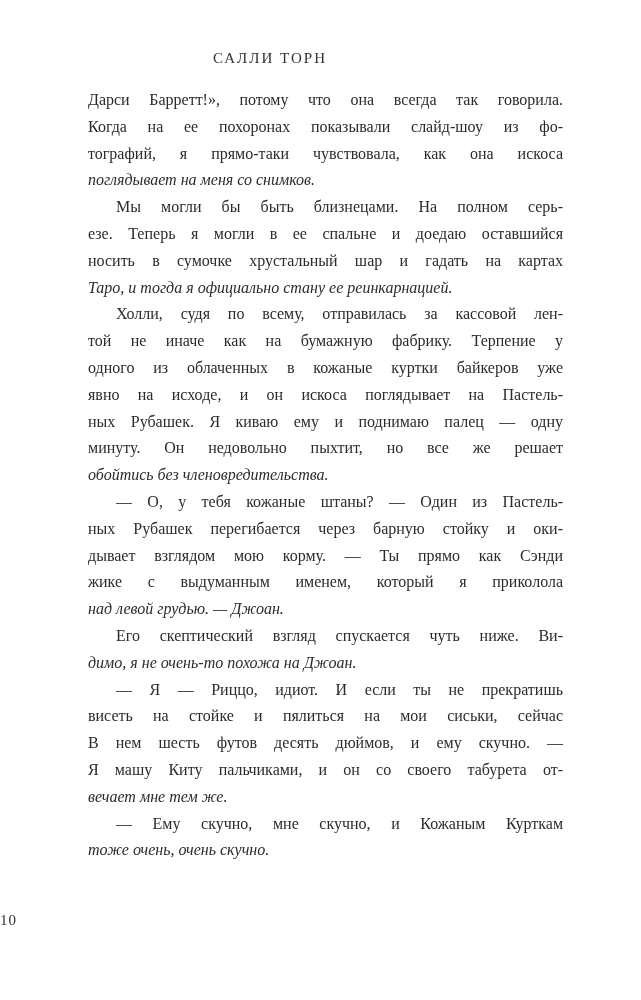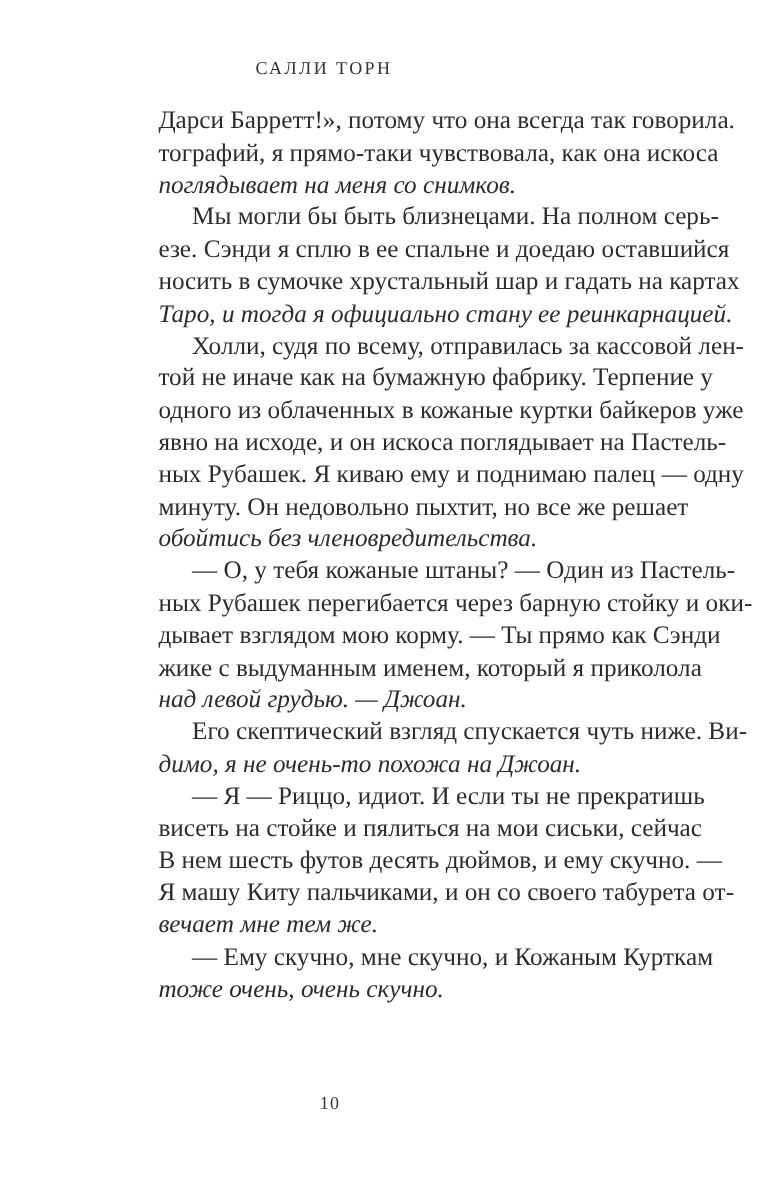--- a/index.html
+++ b/index.html
@@ -8,41 +8,42 @@
     font-family: "Liberation Serif", "DejaVu Serif", serif; color: #2b2b2b;
   }
   .running-head {
     position: absolute; top: 50px; left: 0; width: 540px; text-align: center;
     font-size: 15px; letter-spacing: 2px; color: #333;
   }
   .text-block {
     position: absolute; top: 87px; left: 88px; width: 475px;
   }
   .line {
-    display: block; height: 26.8px; line-height: 26.8px; font-size: 21px;
-    white-space: nowrap; text-align: justify; text-align-last: justify; margin-left: 44px;
+    display: block; height: 26.8px; line-height: 26.8px; font-size: 16px;
+    white-space: nowrap; text-align: justify; text-align-last: justify;
   }
   .line.last { text-align-last: left; font-style: italic; }
   .line.indent { padding-left: 28px; }
   .page-number {
-    position: absolute; top: 912px; left: 0; width: 550px; text-align: center;
+    position: absolute; top: 912px; left: 0; width: 550px; 
     font-size: 15px; color: #333; letter-spacing: 1px;
   }
 </style>
 </head>
 <body>
 
 <div class="running-head">САЛЛИ ТОРН</div>
 
 <div class="text-block" id="text-block">
     <span class="line">Дарси Барретт!», потому что она всегда так говорила.</span>
+    <span class="line">Когда на ее похоронах показывали слайд-шоу из фо-</span>
     <span class="line">тографий, я прямо-таки чувствовала, как она искоса</span>
     <span class="line last">поглядывает на меня со снимков.</span>
     <span class="line indent">Мы могли бы быть близнецами. На полном серь-</span>
-    <span class="line">езе. Сэнди я сплю в ее спальне и доедаю оставшийся</span>
+    <span class="line">езе. Теперь я могли в ее спальне и доедаю оставшийся</span>
     <span class="line">носить в сумочке хрустальный шар и гадать на картах</span>
     <span class="line last">Таро, и тогда я официально стану ее реинкарнацией.</span>
     <span class="line indent">Холли, судя по всему, отправилась за кассовой лен-</span>
     <span class="line">той не иначе как на бумажную фабрику. Терпение у</span>
     <span class="line">одного из облаченных в кожаные куртки байкеров уже</span>
     <span class="line">явно на исходе, и он искоса поглядывает на Пастель-</span>
     <span class="line">ных Рубашек. Я киваю ему и поднимаю палец — одну</span>
     <span class="line">минуту. Он недовольно пыхтит, но все же решает</span>
     <span class="line last">обойтись без членовредительства.</span>
     <span class="line indent">— О, у тебя кожаные штаны? — Один из Пастель-</span>

